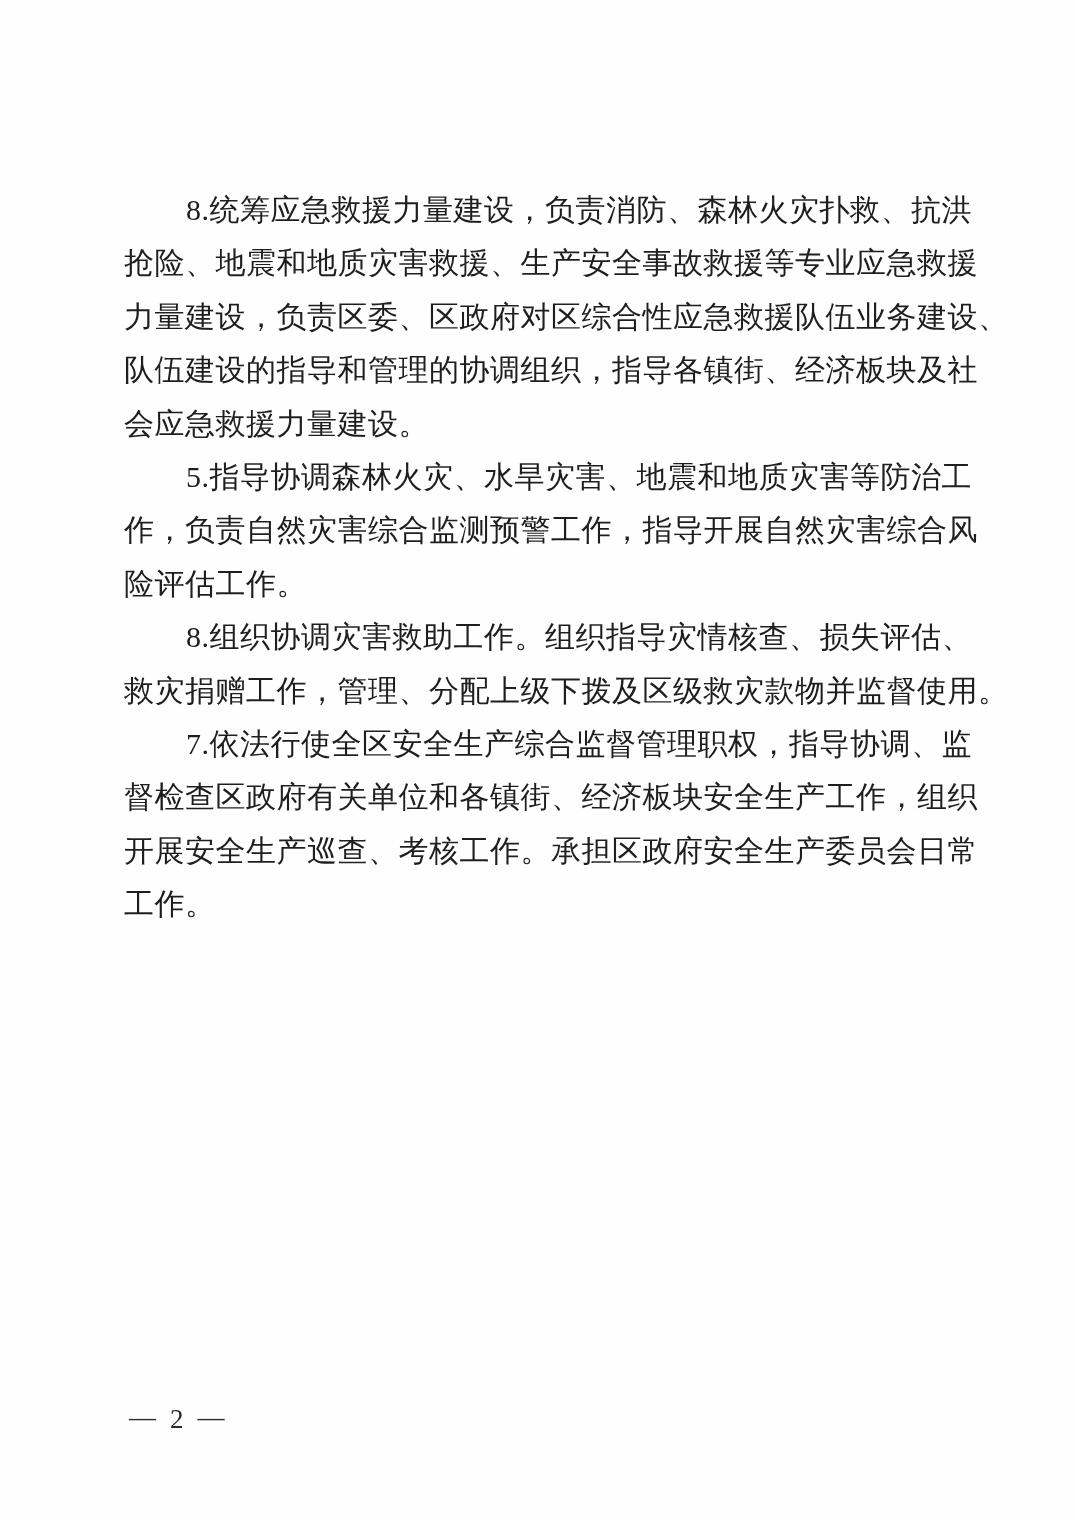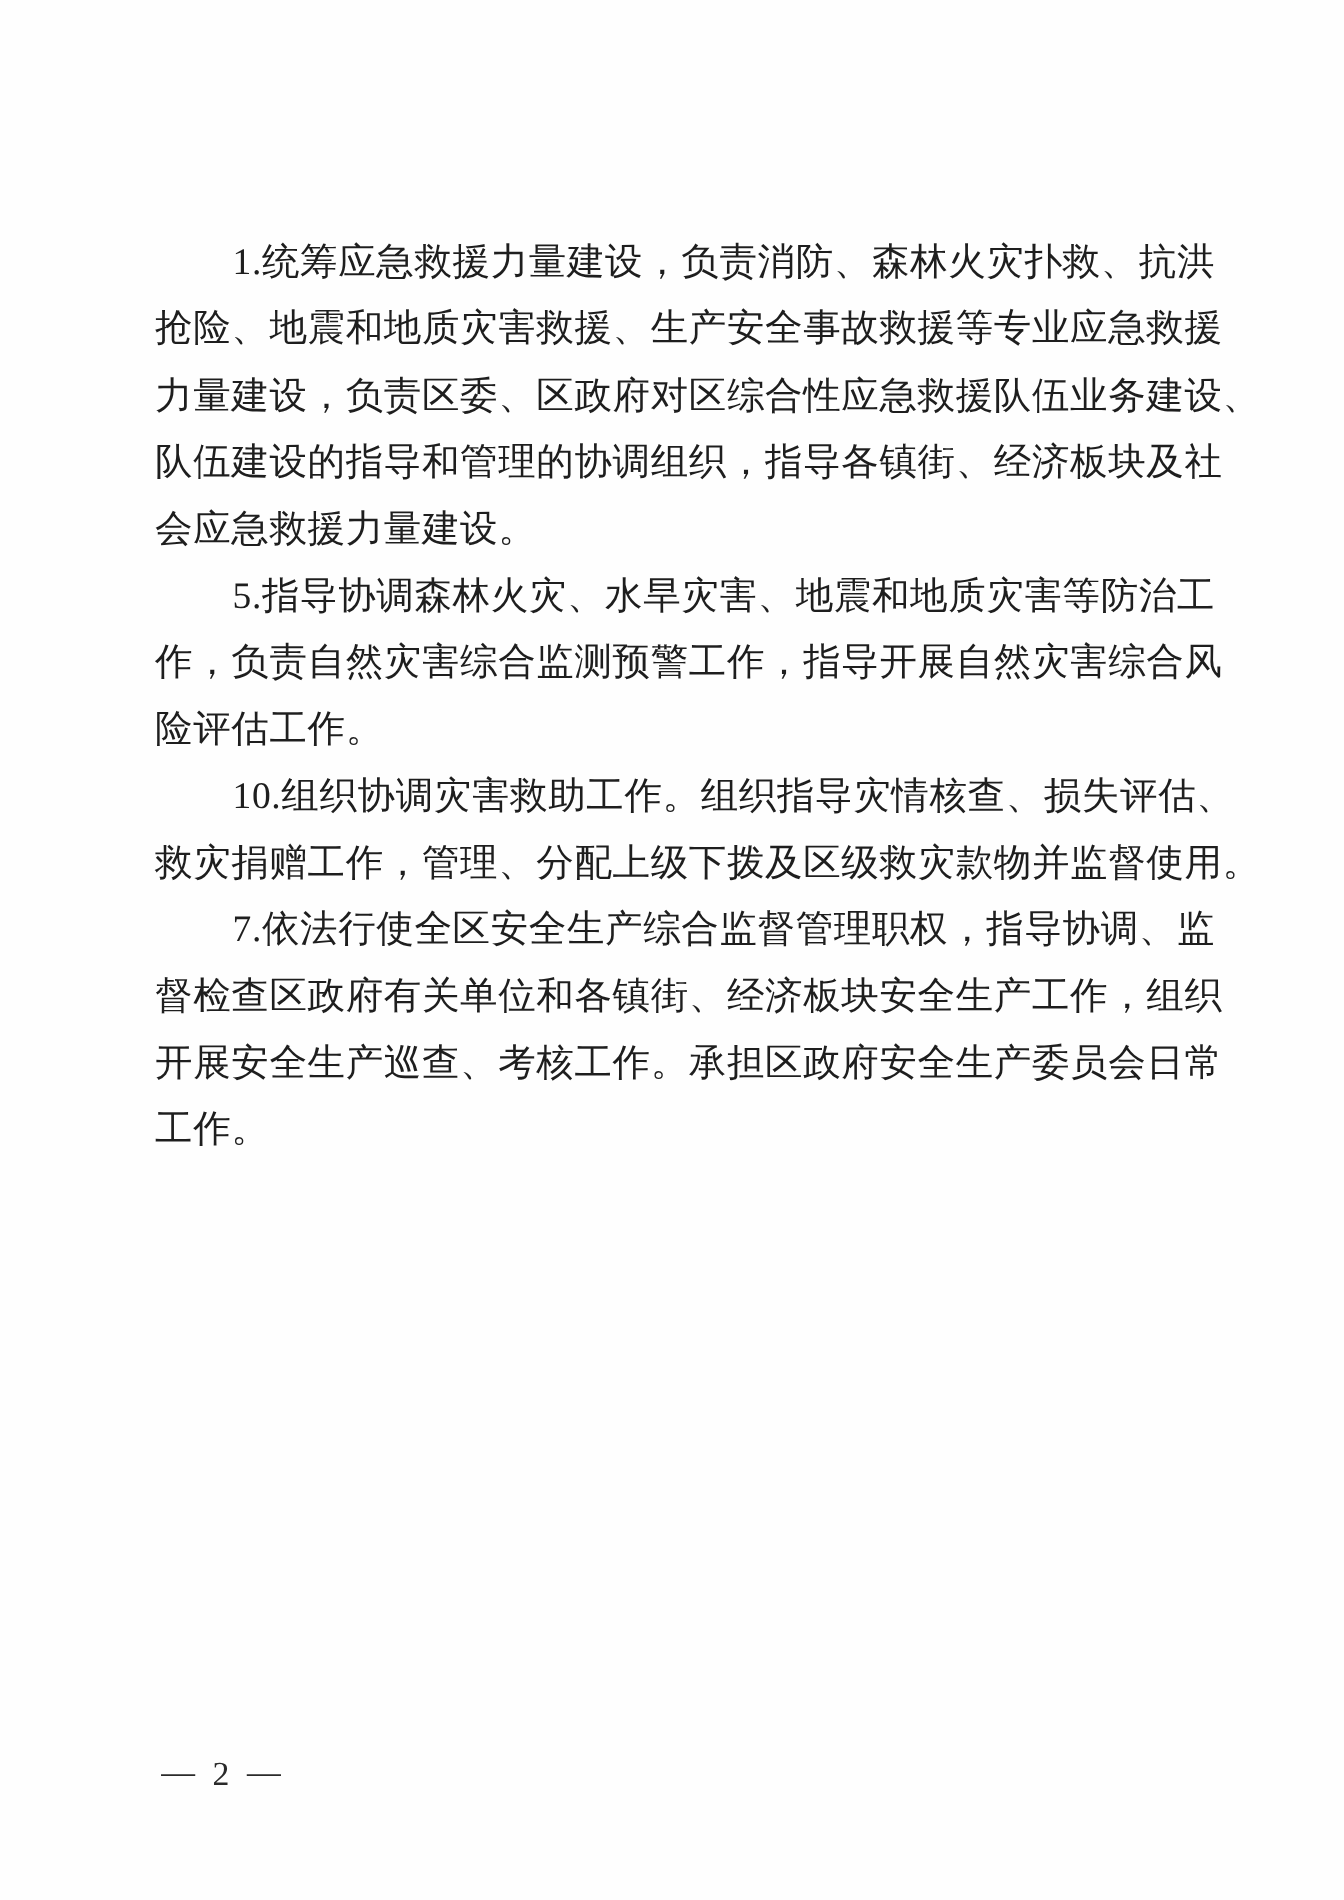--- a/index.html
+++ b/index.html
@@ -47,29 +47,29 @@
     position: relative;
     top: -2px;
   }
 </style>
 </head>
 <body>
 
 <div class="page">
 
   <div class="content">
-    <p class="para">1.统筹应急救援力量建设，负责消防、森林火灾扑救、抗洪
+    <p class="para">8.统筹应急救援力量建设，负责消防、森林火灾扑救、抗洪
 抢险、地震和地质灾害救援、生产安全事故救援等专业应急救援
 力量建设，负责区委、区政府对区综合性应急救援队伍业务建设、
 队伍建设的指导和管理的协调组织，指导各镇街、经济板块及社
 会应急救援力量建设。</p>
     <p class="para">5.指导协调森林火灾、水旱灾害、地震和地质灾害等防治工
 作，负责自然灾害综合监测预警工作，指导开展自然灾害综合风
 险评估工作。</p>
-    <p class="para">10.组织协调灾害救助工作。组织指导灾情核查、损失评估、
+    <p class="para">8.组织协调灾害救助工作。组织指导灾情核查、损失评估、
 救灾捐赠工作，管理、分配上级下拨及区级救灾款物并监督使用。</p>
     <p class="para">7.依法行使全区安全生产综合监督管理职权，指导协调、监
 督检查区政府有关单位和各镇街、经济板块安全生产工作，组织
 开展安全生产巡查、考核工作。承担区政府安全生产委员会日常
 工作。</p>
   </div>
 
   <div class="footer">
     <span class="dash">—</span>
     <span class="num">2</span>

